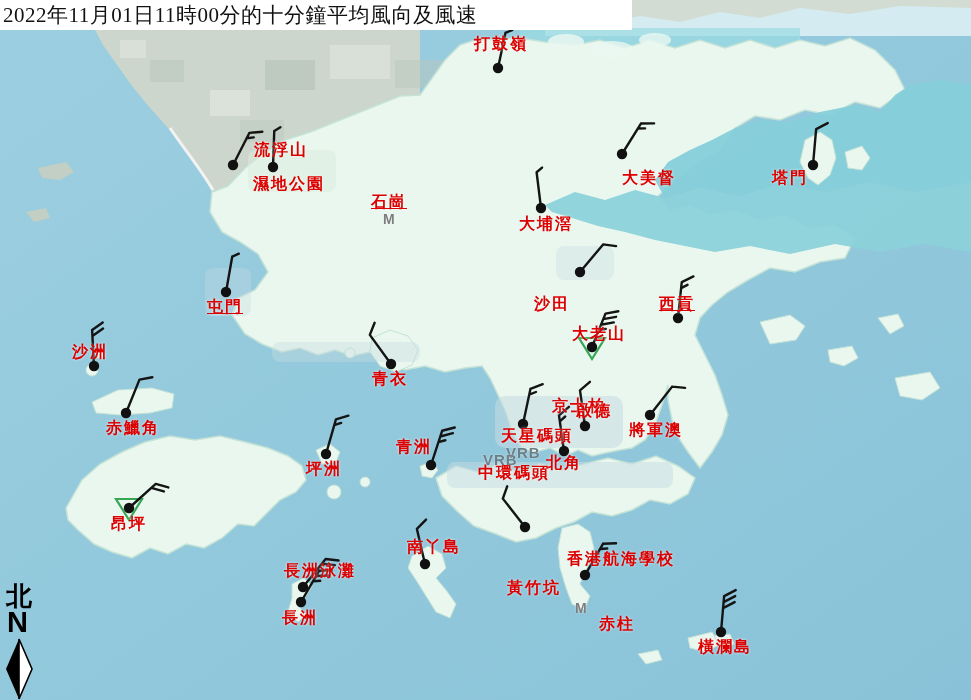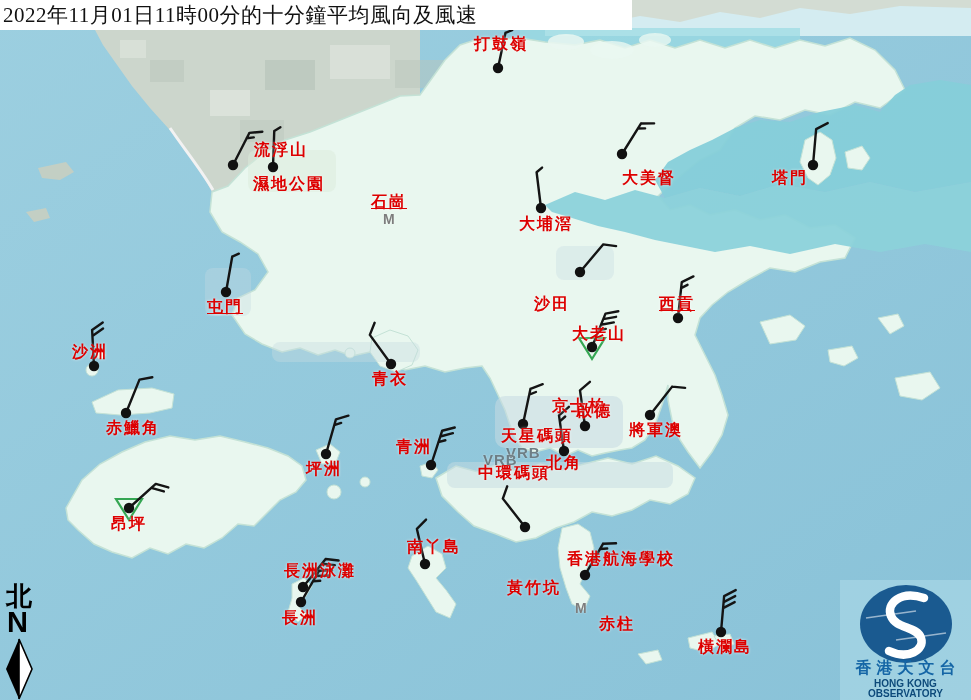--- a/index.html
+++ b/index.html
@@ -274,24 +274,14 @@
 
   <div id="compass">
     <span class="hanzi">北</span>
     <span class="letter">N</span>
     <svg width="34" height="62" viewBox="0 0 34 62">
       <polygon points="17,1 4,31 17,61" fill="#000"></polygon>
       <polygon points="17,1 30,31 17,61" fill="#ffffff" stroke="#000" stroke-width="1.6"></polygon>
     </svg>
   </div>
 
-  <div id="logo">
-    <svg width="131" height="120" viewBox="0 0 131 120">
-      <ellipse cx="66" cy="44" rx="46" ry="39" fill="#1a5a90"></ellipse>
-      <line x1="26" y1="38" x2="76" y2="31" stroke="#ffffff" stroke-width="1.6" opacity="0.55"></line>
-      <line x1="56" y1="60" x2="106" y2="53" stroke="#ffffff" stroke-width="1.6" opacity="0.55"></line>
-      <path d="M84,18 C60,10 46,24 51,36 C56,49 77,46 81,58 C85,70 68,80 49,71" stroke="#ffffff" stroke-width="8.5" fill="none" stroke-linecap="round"></path>
-    </svg>
-    <div class="zh">香港天文台</div>
-    <div class="en">HONG KONG OBSERVATORY</div>
-  </div>
 
 </div>
 
 </body></html>

